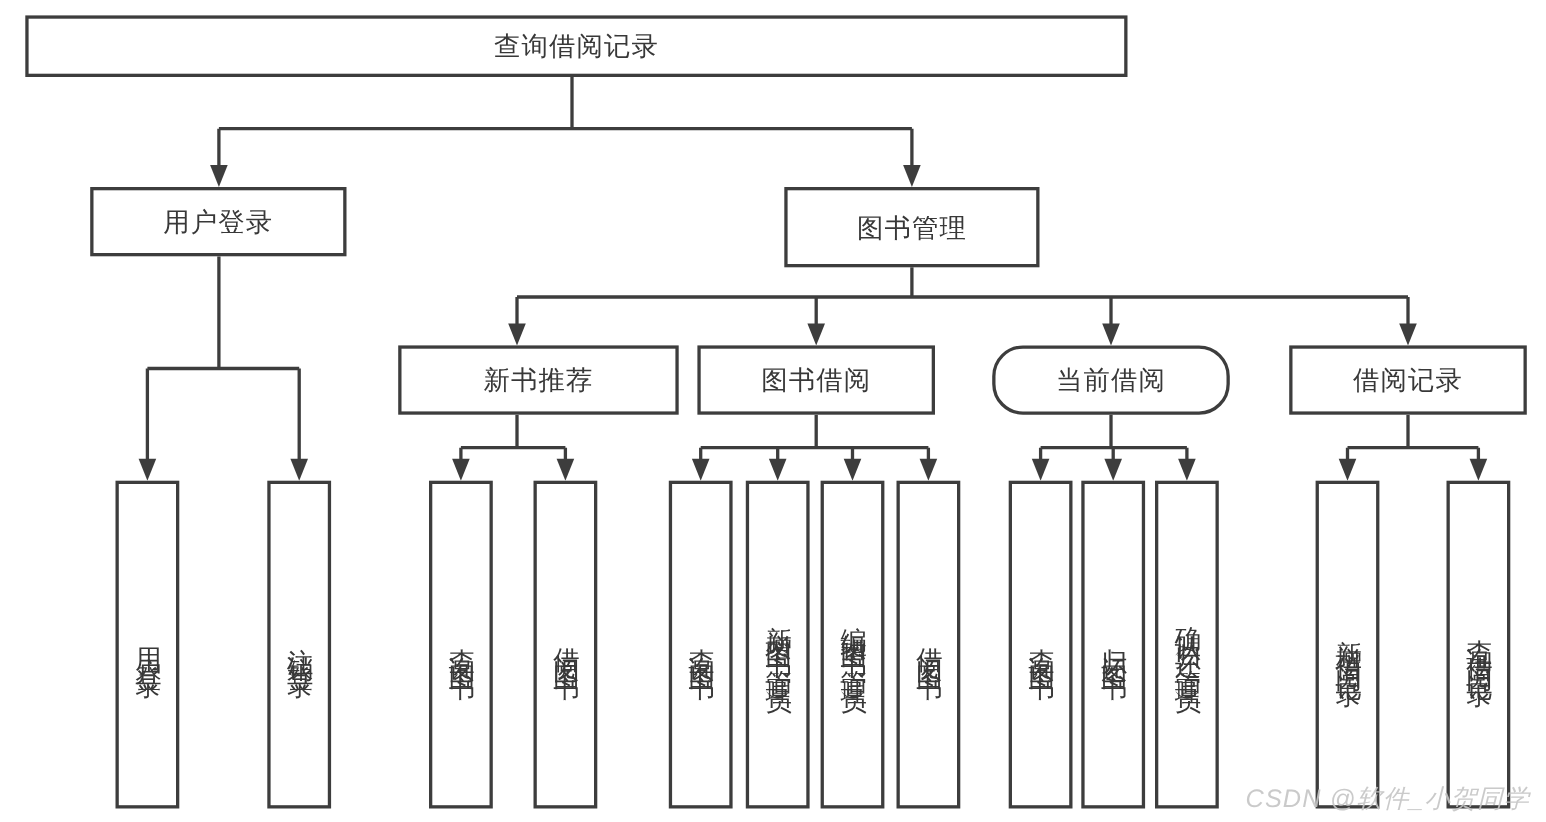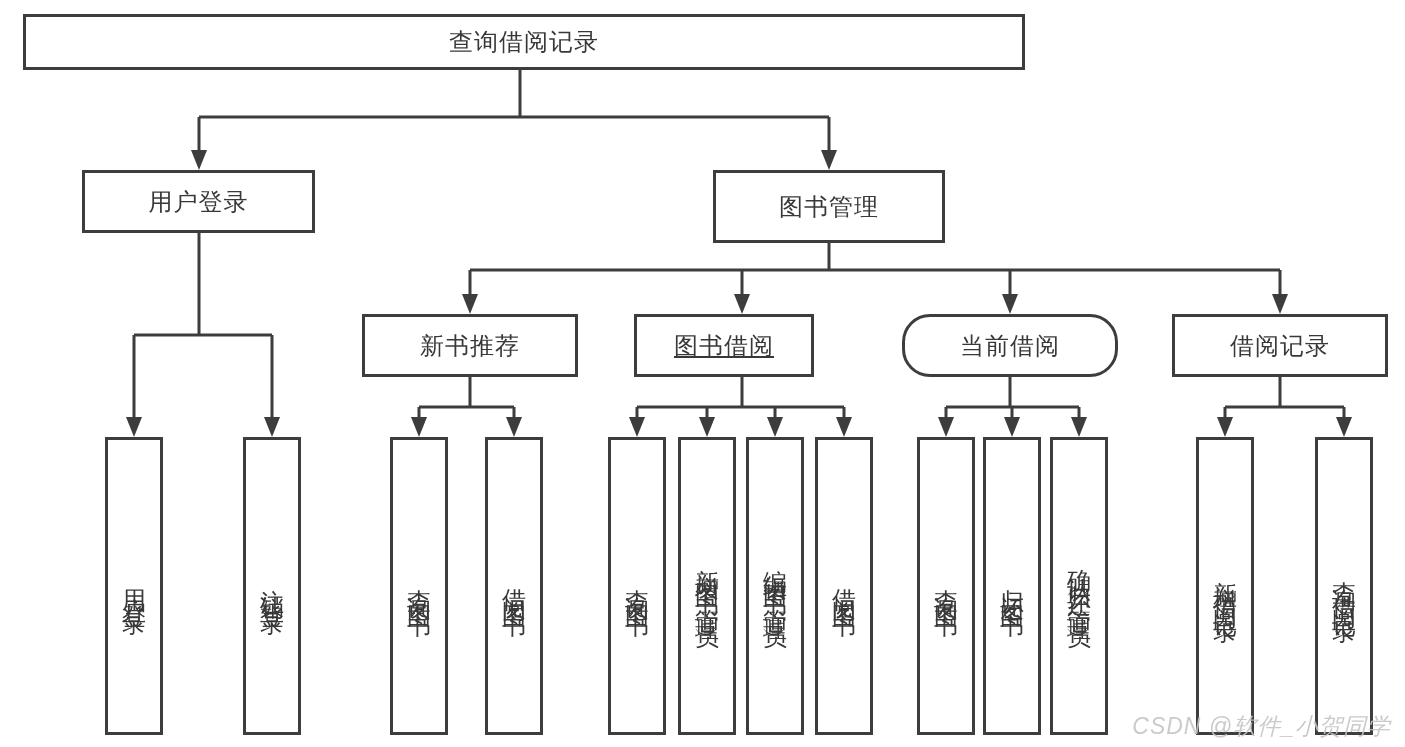--- a/index.html
+++ b/index.html
@@ -135,24 +135,24 @@
     <span>查询借阅记录</span>
   </div>
 
   <div class="box hbox" style="left:82px; top:170px; width:233px; height:63px;">
     <span>用户登录</span>
   </div>
   <div class="box hbox" style="left:713px; top:170px; width:232px; height:73px;">
     <span>图书管理</span>
   </div>
 
-  <div class="box hbox" style="left:362px; top:314px; width:216px; height:63px;">
+  <div class="box hbox" style="left:362px; top:314px; width:255px; height:63px;">
     <span>新书推荐</span>
   </div>
-  <div class="box hbox" style="left:634px; top:314px; width:180px; height:63px;text-decoration:underline;">
+  <div class="box hbox" style="left:634px; top:314px; width:216px; height:63px;">
     <span>图书借阅</span>
   </div>
   <div class="box hbox" style="left:902px; top:314px; width:216px; height:63px;border-radius:28px;">
     <span>当前借阅</span>
   </div>
   <div class="box hbox" style="left:1172px; top:314px; width:216px; height:63px;">
     <span>借阅记录</span>
   </div>
 
   <div class="box vbox" style="left:105px; top:437px;">

